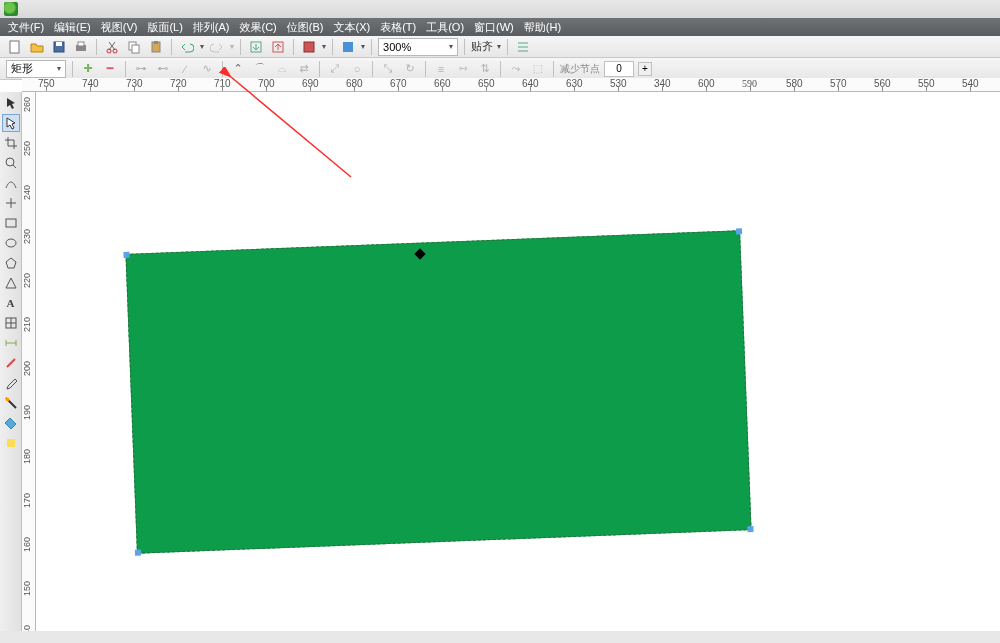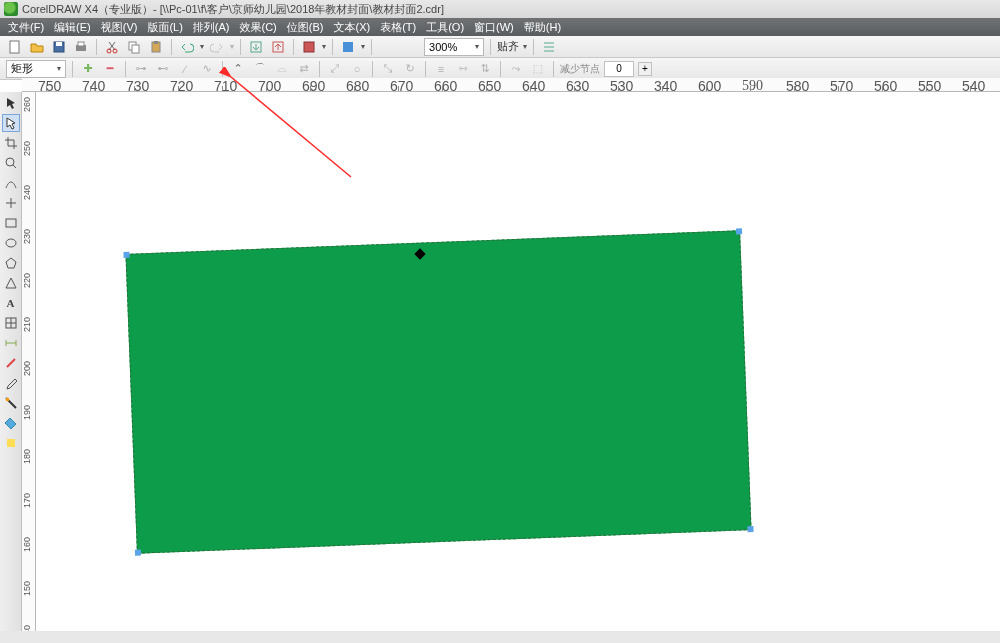--- a/index.html
+++ b/index.html
@@ -46,27 +46,27 @@
   gap: 4px;
 }
 .tbtn {
   width: 18px; height: 18px;
   display: flex; align-items: center; justify-content: center;
   border-radius: 2px;
   color: #555;
 }
 .sep { width: 1px; height: 16px; background: #c0c0c0; margin: 0 2px; }
 .zoom-box {
-  width: 60px; height: 18px;
+  width: 80px; height: 18px;
   border: 1px solid #b8b8b8;
   background: #fff;
   font-size: 11px;
   padding: 0 4px;
   line-height: 16px;
-  display: flex; align-items: center; justify-content: space-between; margin-left: 46px;
+  display: flex; align-items: center; justify-content: space-between;
 }
 .dropdown-arrow { font-size: 8px; color: #555; }
 .shape-select {
   width: 60px; height: 18px;
   border: 1px solid #b8b8b8;
   background: #fff;
   display: flex; align-items: center; justify-content: space-between;
   padding: 0 4px;
 }
 .nodecount {
@@ -90,21 +90,21 @@
   left: 28px; right: 0;
   top: 78px;
   height: 14px;
   background: #fbfbfb;
   border-bottom: 1px solid #b8b8b8;
   overflow: hidden;
 }
 .ruler-h .tick {
   position: absolute;
   top: 0;
-  font-size: 14px;
+  font-size: 10px;
   color: #555;
 }
 .ruler-v {
   position: absolute;
   left: 22px;
   top: 92px;
   bottom: 0;
   width: 14px;
   background: #fbfbfb;
   border-right: 1px solid #b8b8b8;
@@ -173,21 +173,20 @@
   background: #fbfbfb;
   border-right: 1px solid #b8b8b8;
   border-bottom: 1px solid #b8b8b8;
 }
 </style>
 </head>
 <body>
 
 <div class="titlebar">
   <div class="icon"></div>
-  <span>CorelDRAW X4（专业版）- [\\Pc-01\f\客户\京师幼儿园\2018年教材封面\教材封面2.cdr]</span>
 </div>
 
 <div class="menubar">
   <span>文件(F)</span>
   <span>编辑(E)</span>
   <span>视图(V)</span>
   <span>版面(L)</span>
   <span>排列(A)</span>
   <span>效果(C)</span>
   <span>位图(B)</span>

